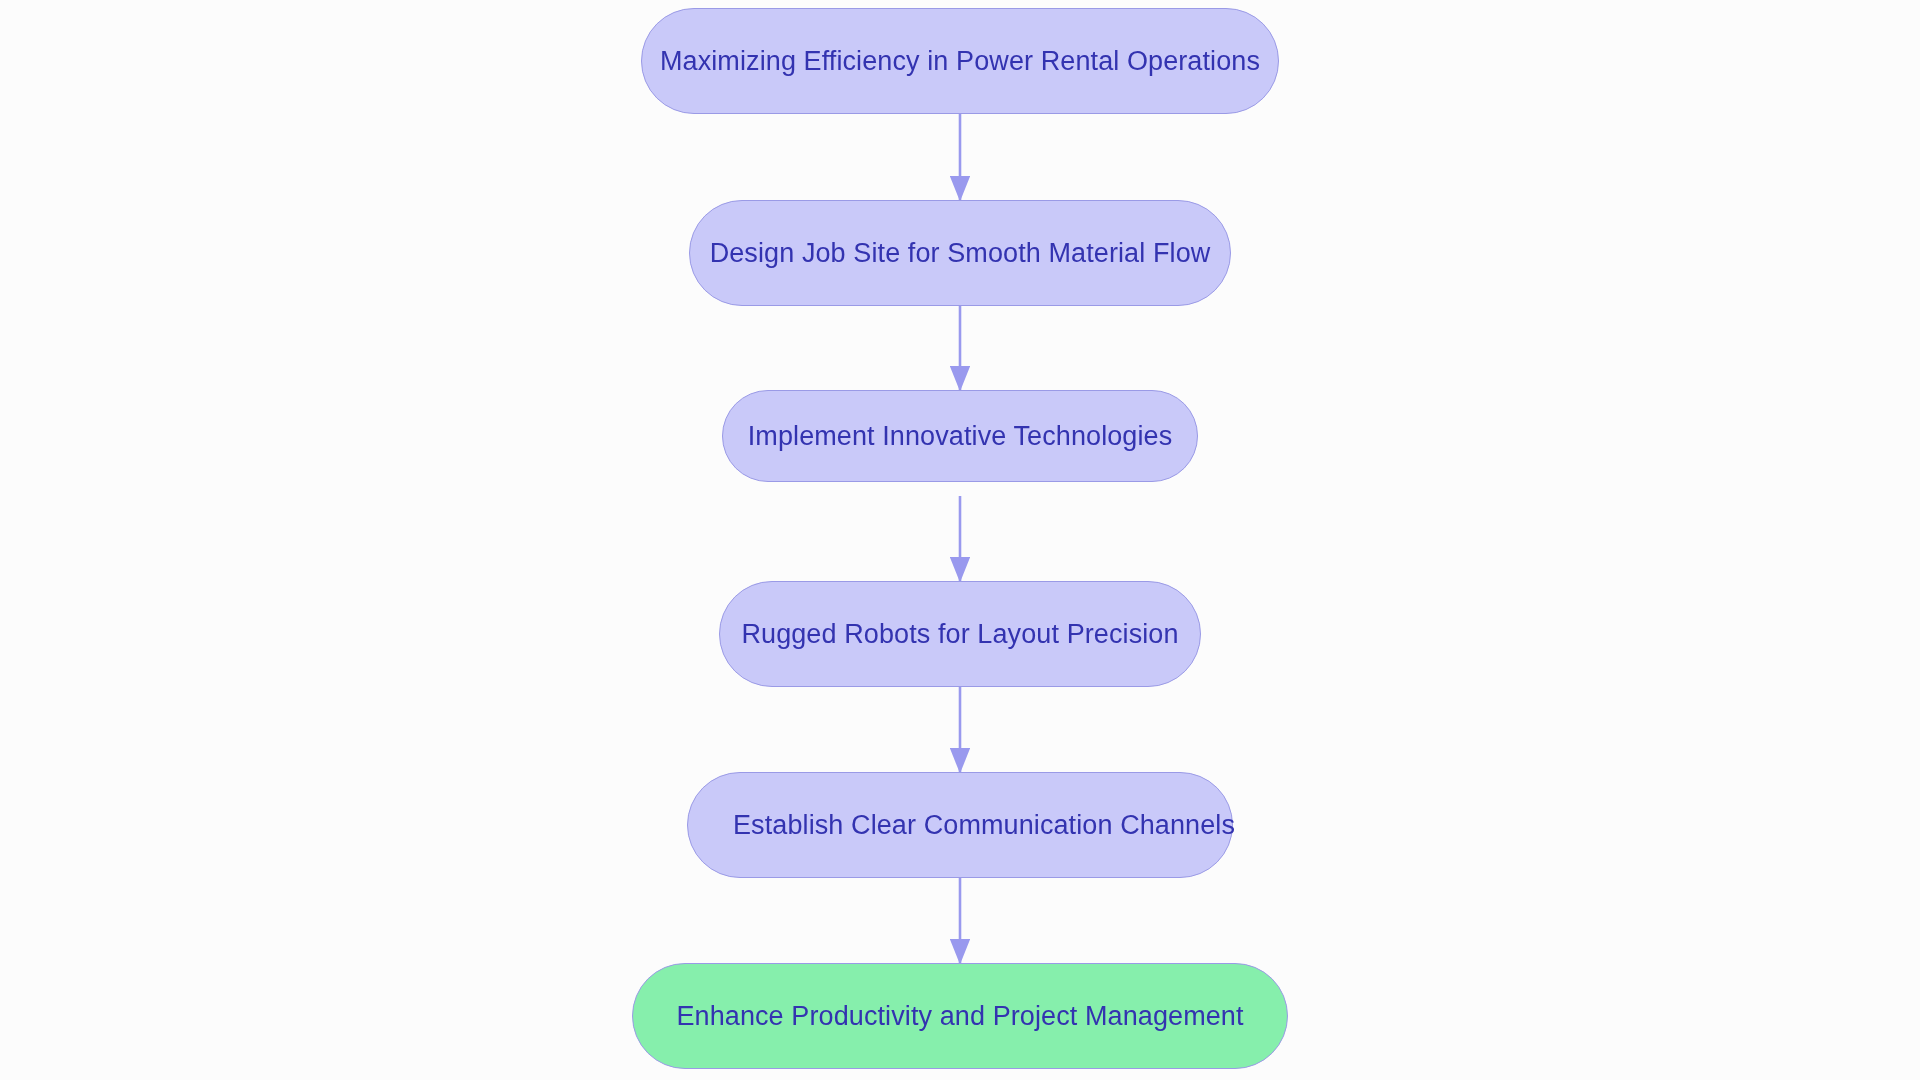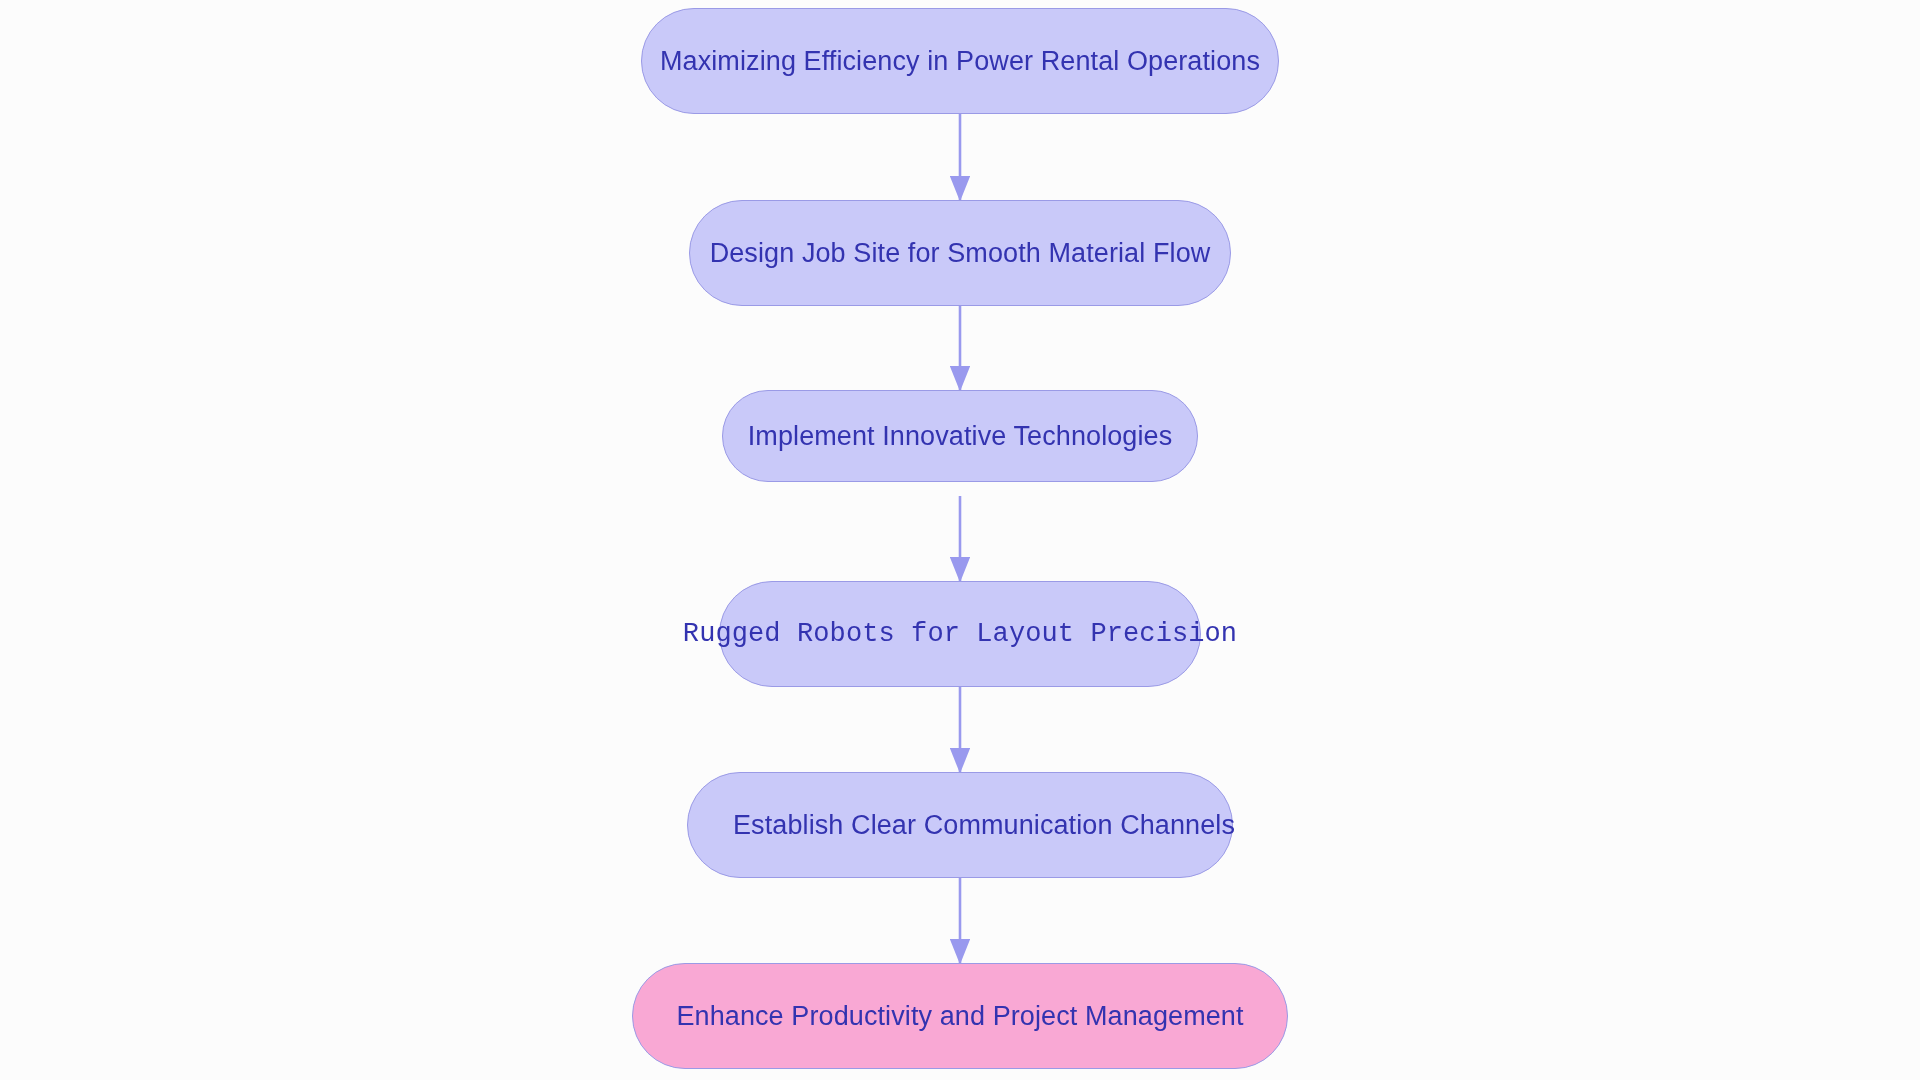--- a/index.html
+++ b/index.html
@@ -76,24 +76,24 @@
 
   <div class="node" style="left: 960px; top: 200px; width: 542px; height: 106px; background: rgb(201, 201, 249); border-color: rgb(154, 154, 230); align-items: center;">
     <span class="node-label" style="color: rgb(51, 51, 176);">Design Job Site for Smooth Material Flow</span>
   </div>
 
   <div class="node" style="left: 960px; top: 390px; width: 476px; height: 92px; background: rgb(201, 201, 249); border-color: rgb(154, 154, 230);">
     <span class="node-label" style="color: rgb(51, 51, 176);">Implement Innovative Technologies</span>
   </div>
 
   <div class="node" style="left: 960px; top: 581px; width: 482px; height: 106px; background: rgb(201, 201, 249); border-color: rgb(154, 154, 230);">
-    <span class="node-label" style="color: rgb(51, 51, 176); font-family: Liberation Mono, monospace;">Rugged Robots for Layout Precision</span>
+    <span class="node-label" style="color: rgb(51, 51, 176);">Rugged Robots for Layout Precision</span>
   </div>
 
   <div class="node" style="left: 960px; top: 772px; width: 546px; height: 106px; background: rgb(201, 201, 249); border-color: rgb(154, 154, 230);">
     <span class="node-label" style="color: rgb(51, 51, 176); margin-left: 48px;">Establish Clear Communication Channels</span>
   </div>
 
-  <div class="node" style="left: 960px; top: 963px; width: 656px; height: 106px; background: #f9a8d4; border-color: rgb(154, 154, 230);">
+  <div class="node" style="left: 960px; top: 963px; width: 656px; height: 106px; background: #86efac; border-color: rgb(154, 154, 230);">
     <span class="node-label" style="color: rgb(51, 51, 176);">Enhance Productivity and Project Management</span>
   </div>
 
 </div>
 
 </body></html>

